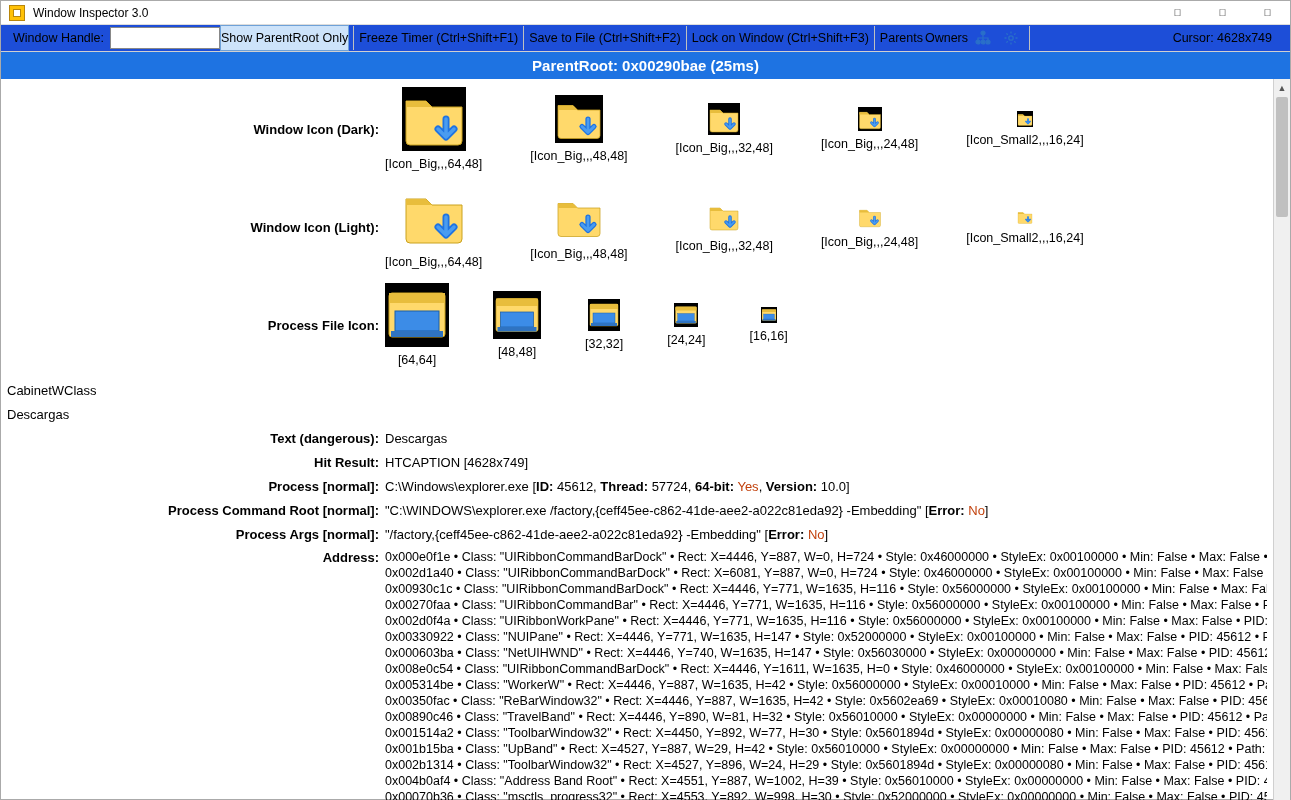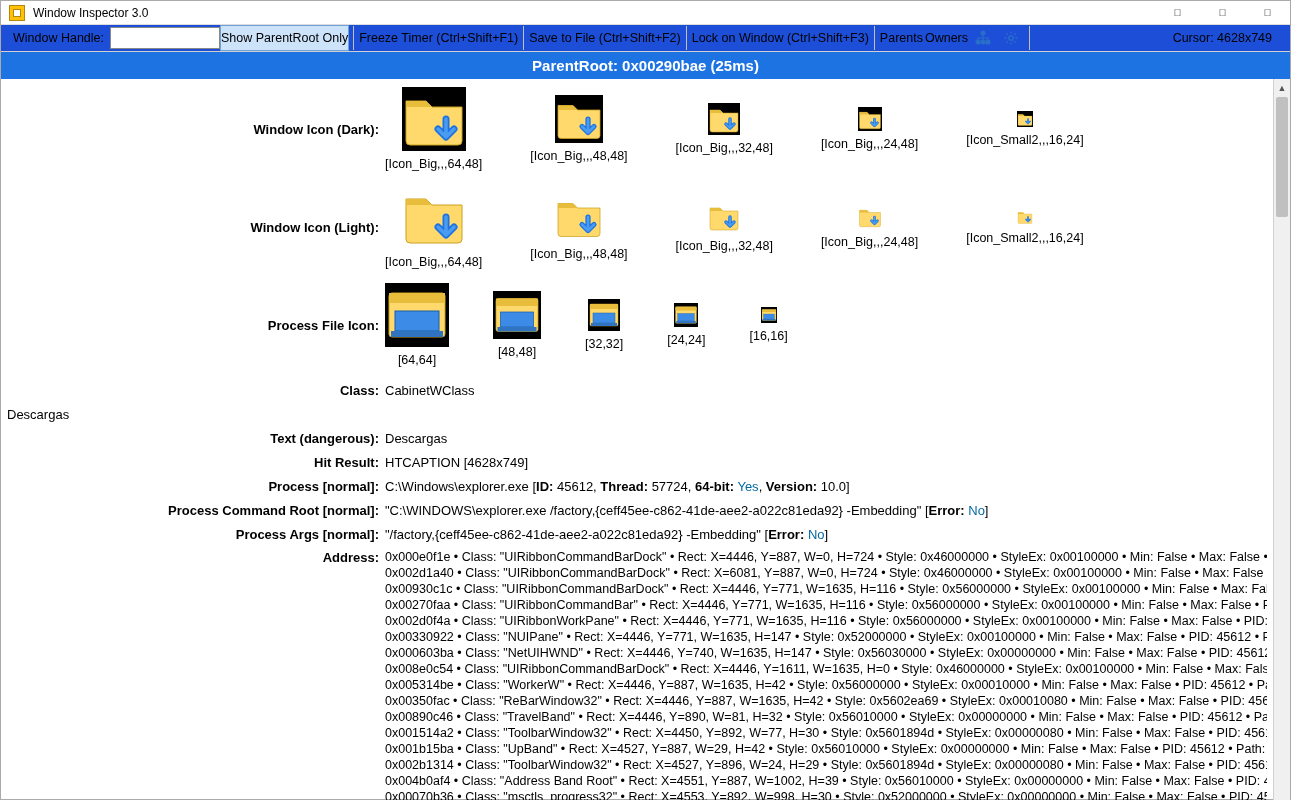--- a/index.html
+++ b/index.html
@@ -28,21 +28,21 @@
 .val{font-size:13px;}
 .icon-set{display:flex;align-items:center;gap:12px;}
 .icon-box{display:flex;align-items:center;gap:6px;flex-direction:column;}
 .ic{display:flex;align-items:center;justify-content:center;flex-shrink:0;}
 .bgdark{background:#000;}
 .caption{font-size:12.5px;}
 .folder-svg{display:block;}
 .children-row{display:flex;align-items:flex-start;}
 .children-row .lbl{padding-top:1px;}
 .children-text{font-size:12.5px;line-height:1.28;white-space:pre;overflow:hidden;}
-.green{color:#0369a1;}
+.green{color:#c2410c;}
 .vscroll{width:17px;background:#f0f0f0;border-left:1px solid #d0d0d0;display:flex;flex-direction:column;}
 .vscroll .arr{height:17px;display:flex;align-items:center;justify-content:center;font-size:9px;color:#555;}
 .vscroll .thumb{margin:1px 2px;background:#c0c0c0;height:120px;border-radius:2px;}
 .vscroll .track{flex:1;}
 </style>
 </head>
 <body>
 
 <div class="window">
   <div class="titlebar">
@@ -312,21 +312,20 @@
     <rect x="10" y="28" width="44" height="20" fill="none" stroke="#1b5fa8"></rect>
     <rect x="6" y="48" width="52" height="6" fill="#2f73c1"></rect>
   </svg>
               </div>
               <span class="caption">[16,16]</span>
             </div>
           </div>
       </div>
 
       <div class="row">
-          <div class="lbl">Class:</div>
           <div class="val">CabinetWClass</div>
         </div>
       <div class="row">
           <div class="val">Descargas</div>
         </div>
       <div class="row">
           <div class="lbl">Text (dangerous):</div>
           <div class="val">Descargas</div>
         </div>
       <div class="row">

